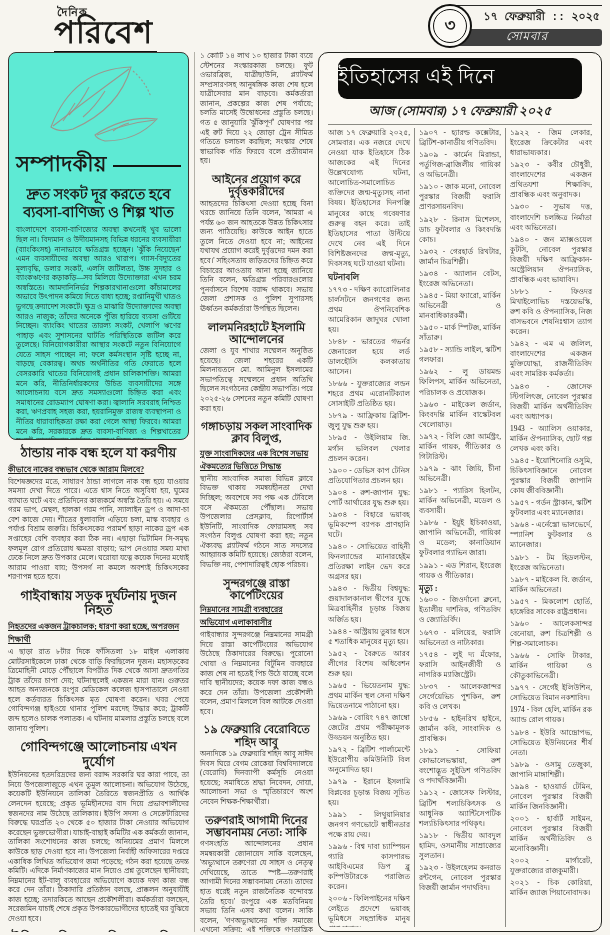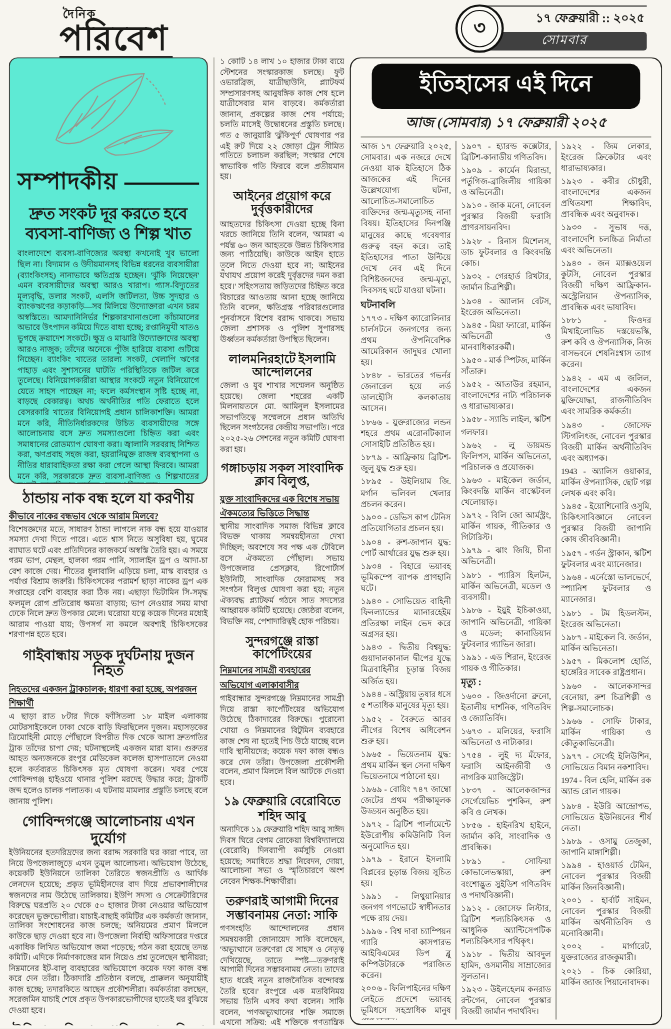--- a/index.html
+++ b/index.html
@@ -1,20 +1,20 @@
 <!DOCTYPE html>
 <html lang="bn"><head>
 <meta charset="utf-8">
 <style>
   html,body{margin:0;padding:0;}
   body{width:610px;height:935px;overflow:hidden;background:#e8e6df;}
   .page{position:relative;width:610px;height:935px;background:#f7f5ef;color:#1b1b18;
         font-family:"Liberation Serif","DejaVu Serif",serif;overflow:hidden;}
   
-  .masthead{position:absolute;top:0;left:0;right:14px;height:50px;}
+  .masthead{position:absolute;top:0;left:0;right:0;height:50px;font-family:Liberation Mono, monospace;}
   .logo{position:absolute;left:54px;top:8px;line-height:1;}
   .logo .daily{font-size:11px;font-weight:bold;margin-left:3px;letter-spacing:1px;}
   .logo .paper{font-size:31px;font-weight:bold;letter-spacing:1px;border-bottom:4px solid #121210;
                display:inline-block;padding:0 4px 1px 0;}
   .mast-right{position:absolute;right:8px;top:5px;width:150px;}
   .mast-rule{border-top:1.5px solid #2a2a28;margin-bottom:1px;}
   .mast-date{font-size:11px;font-weight:bold;text-align:right;padding:1px 2px 2px 0;}
   .day-pill{background:#404040;color:#fdfdfa;border-radius:3px;height:17px;display:flex;
             align-items:center;justify-content:center;font-style:italic;font-size:11.5px;letter-spacing:1px;}
   .page-badge{position:absolute;left:-24px;top:-1px;width:40px;height:40px;border-radius:50%;
@@ -37,22 +37,22 @@
   
   .art{margin-top:6px;}
   .art-h{marg:0;margin:0 0 2px;font-size:13px;font-weight:bold;line-height:1.12;text-align:center;}
   .col-mid .art-h{font-size:11px;}
   .art-sub{font-size:7.8px;font-weight:bold;margin:0 0 2px;text-decoration:underline;}
   .art-body{margin:0;font-size:7.2px;line-height:1.33;text-align:justify;}
   .mid-top{font-size:7.2px;line-height:1.33;text-align:justify;margin:0;}
   
   .hist-box{flex:1;border:1.6px solid #27272৩;border:1.6px solid #272723;border-radius:10px;background:#faf8f2;
             padding:5px 5px 4px;display:flex;flex-direction:column;overflow:hidden;box-sizing:border-box;}
-  .hist-title{background:#0c0c0a;color:#fcfcf8;border-radius:9px;margin:0 14px;text-align:center;
-              font-size:20px;font-weight:bold;padding:3px 0 5px;letter-spacing:.5px;}
+  .hist-title{background:#0c0c0a;color:#fcfcf8;border-radius:9px;margin:0 14px;text-align:left;
+              font-size:20px;font-weight:normal;padding:3px 0 5px;letter-spacing:.5px;}
   .hist-date{text-align:center;font-size:12.5px;font-weight:bold;font-style:italic;padding:3px 0 2px;
              border-bottom:1px solid #8b8b84;margin:0 4px;}
   .hist-cols{display:flex;flex:1;overflow:hidden;margin-top:3px;}
   .hist-col{flex:1;padding:0 4px;font-size:7.4px;line-height:1.36;text-align:justify;overflow:hidden;}
   .hist-col + .hist-col{border-left:1px solid #8b8b84;}
   .h-intro{margin-bottom:3px;}
   .h-label{font-weight:bold;font-size:8.6px;margin:2px 0 1px;}
   .h-entry{margin-bottom:2px;}
 </style>
 </head>
@@ -182,21 +182,20 @@
           </div>
         <div class="hist-col">
             <div class="h-entry">১৯০৭ - হ্যারল্ড কক্সেটার, ব্রিটিশ-কানাডীয় গণিতবিদ।</div>
             <div class="h-entry">১৯০৯ - কার্মেন মিরান্ডা, পর্তুগিজ-ব্রাজিলীয় গায়িকা ও অভিনেত্রী।</div>
             <div class="h-entry">১৯১০ - জাক মনো, নোবেল পুরস্কার বিজয়ী ফরাসি প্রাণরসায়নবিদ।</div>
             <div class="h-entry">১৯২৮ - রিনাস মিশেলস, ডাচ ফুটবলার ও কিংবদন্তি কোচ।</div>
             <div class="h-entry">১৯৩২ - গেরহার্ড রিখটার, জার্মান চিত্রশিল্পী।</div>
             <div class="h-entry">১৯৩৪ - অ্যালান বেটস, ইংরেজ অভিনেতা।</div>
             <div class="h-entry">১৯৪৫ - মিয়া ফ্যারো, মার্কিন অভিনেত্রী ও মানবাধিকারকর্মী।</div>
             <div class="h-entry">১৯৫০ - মার্ক স্পিটজ, মার্কিন সাঁতারু।</div>
-            <div class="h-entry">১৯৫২ - আতাউর রহমান, বাংলাদেশের নাট্য পরিচালক ও ধারাভাষ্যকার।</div>
             <div class="h-entry">১৯৫৮ - স্যান্ডি লাইল, স্কটিশ গলফার।</div>
             <div class="h-entry">১৯৬২ - লু ডায়মন্ড ফিলিপস, মার্কিন অভিনেতা, পরিচালক ও প্রযোজক।</div>
             <div class="h-entry">১৯৬৩ - মাইকেল জর্ডান, কিংবদন্তি মার্কিন বাস্কেটবল খেলোয়াড়।</div>
             <div class="h-entry">১৯৭২ - বিলি জো আর্মস্ট্রং, মার্কিন গায়ক, গীতিকার ও গিটারিস্ট।</div>
             <div class="h-entry">১৯৭৯ - ঝাং জিয়ি, চীনা অভিনেত্রী।</div>
             <div class="h-entry">১৯৮১ - প্যারিস হিলটন, মার্কিন অভিনেত্রী, মডেল ও ব্যবসায়ী।</div>
             <div class="h-entry">১৯৮৬ - ইয়ুই ইচিকাওয়া, জাপানি অভিনেত্রী, গায়িকা ও মডেল; কানাডিয়ান ফুটবলার গ্যাভিন জারা।</div>
             <div class="h-entry">১৯৯১ - এড শিরান, ইংরেজ গায়ক ও গীতিকার।</div>
             <div class="h-label">মৃত্যু :</div>
             <div class="h-entry">১৬০০ - জিওর্দানো ব্রুনো, ইতালীয় দার্শনিক, গণিতবিদ ও জ্যোতির্বিদ।</div>

